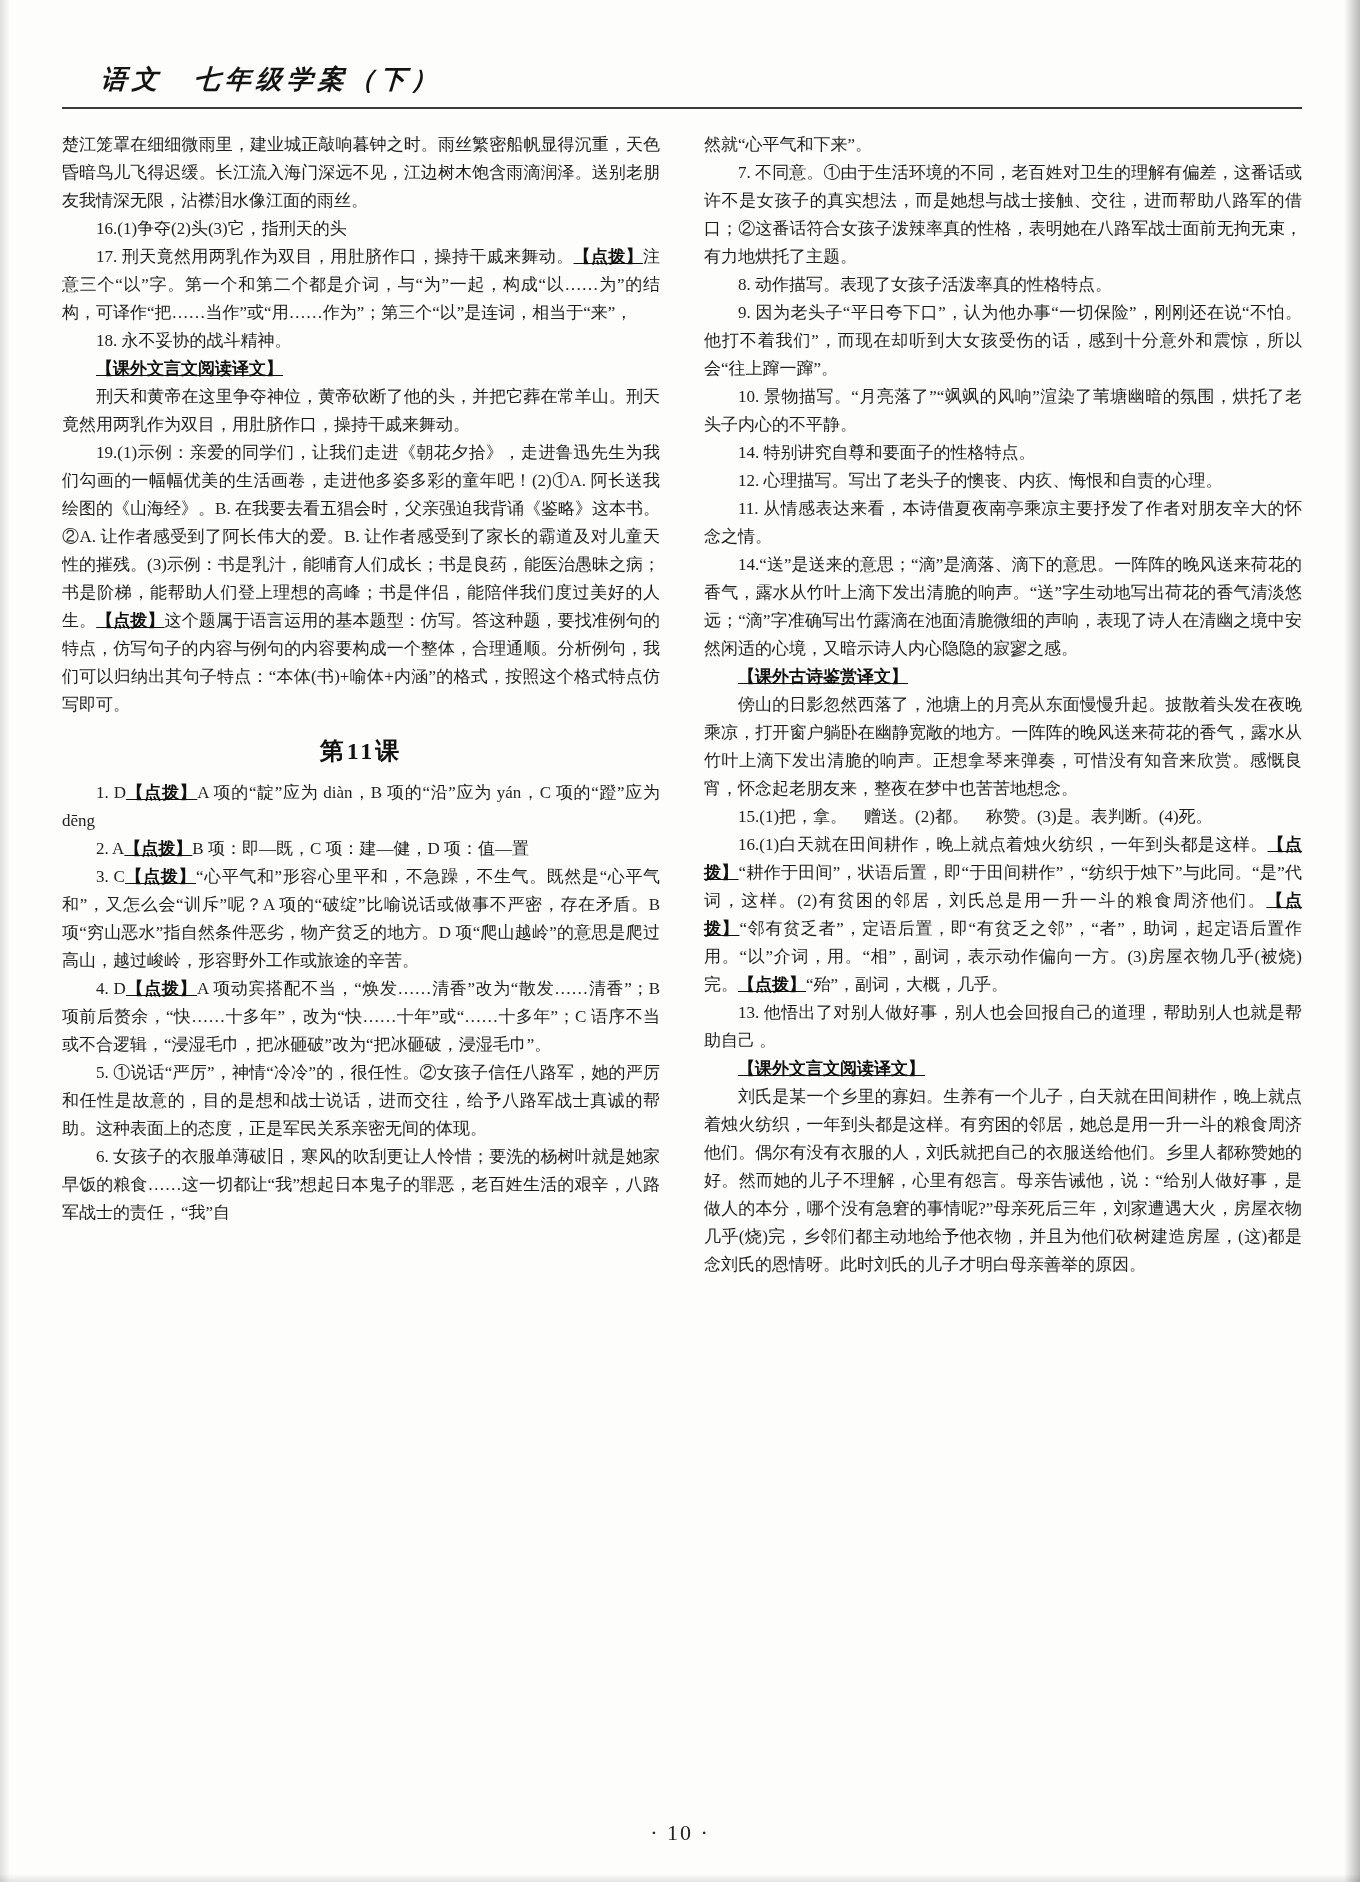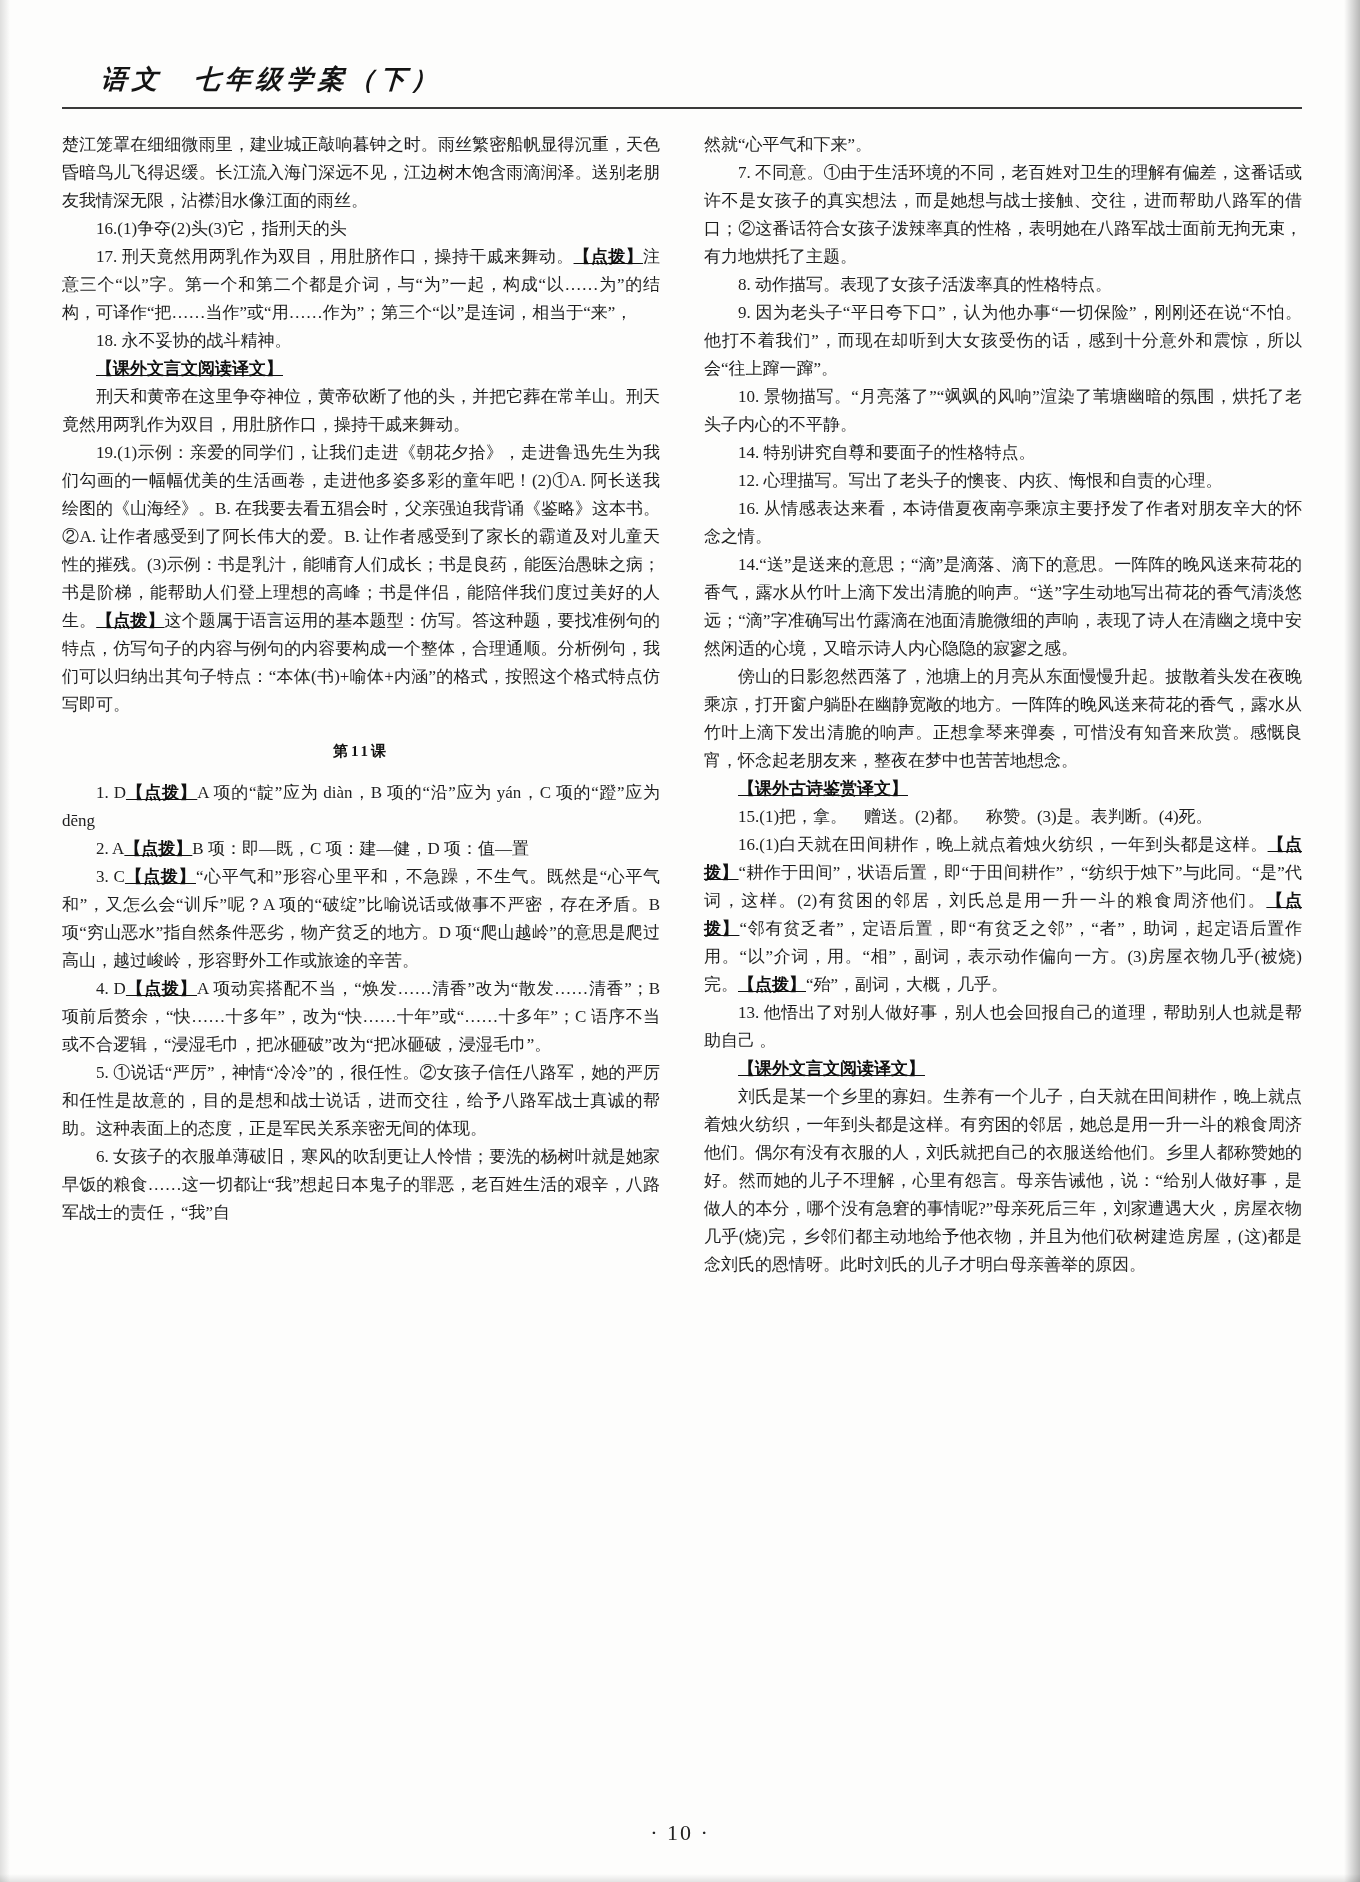--- a/index.html
+++ b/index.html
@@ -80,21 +80,21 @@
     text-indent: 0;
   }
   .para b {
     font-weight: 700;
     color: #111;
     text-decoration: underline;
   }
   .lesson-heading {
     text-align: center;
     font-weight: 700;
-    font-size: 15px;
+    font-size: 24px;
     letter-spacing: 3px;
     margin: 18px 0 14px 0;
     color: #111;
   }
   .page-number {
     position: absolute;
     left: 0;
     right: 0;
     bottom: 36px;
     text-align: center;
@@ -131,24 +131,24 @@
           <p class="para">6. 女孩子的衣服单薄破旧，寒风的吹刮更让人怜惜；要洗的杨树叶就是她家早饭的粮食……这一切都让“我”想起日本鬼子的罪恶，老百姓生活的艰辛，八路军战士的责任，“我”自</p>
         </div>
       <div class="col" id="col-right">
           <p class="para noindent">然就“心平气和下来”。</p>
           <p class="para">7. 不同意。①由于生活环境的不同，老百姓对卫生的理解有偏差，这番话或许不是女孩子的真实想法，而是她想与战士接触、交往，进而帮助八路军的借口；②这番话符合女孩子泼辣率真的性格，表明她在八路军战士面前无拘无束，有力地烘托了主题。</p>
           <p class="para">8. 动作描写。表现了女孩子活泼率真的性格特点。</p>
           <p class="para">9. 因为老头子“平日夸下口”，认为他办事“一切保险”，刚刚还在说“不怕。他打不着我们”，而现在却听到大女孩受伤的话，感到十分意外和震惊，所以会“往上蹿一蹿”。</p>
           <p class="para">10. 景物描写。“月亮落了”“飒飒的风响”渲染了苇塘幽暗的氛围，烘托了老头子内心的不平静。</p>
           <p class="para">14. 特别讲究自尊和要面子的性格特点。</p>
           <p class="para">12. 心理描写。写出了老头子的懊丧、内疚、悔恨和自责的心理。</p>
-          <p class="para">16. 从情感表达来看，本诗借夏夜南亭乘凉主要抒发了作者对朋友辛大的怀念之情。</p>
+          <p class="para">11. 从情感表达来看，本诗借夏夜南亭乘凉主要抒发了作者对朋友辛大的怀念之情。</p>
           <p class="para">14.“送”是送来的意思；“滴”是滴落、滴下的意思。一阵阵的晚风送来荷花的香气，露水从竹叶上滴下发出清脆的响声。“送”字生动地写出荷花的香气清淡悠远；“滴”字准确写出竹露滴在池面清脆微细的声响，表现了诗人在清幽之境中安然闲适的心境，又暗示诗人内心隐隐的寂寥之感。</p>
+          <p class="para"><b>【课外古诗鉴赏译文】</b></p>
           <p class="para">傍山的日影忽然西落了，池塘上的月亮从东面慢慢升起。披散着头发在夜晚乘凉，打开窗户躺卧在幽静宽敞的地方。一阵阵的晚风送来荷花的香气，露水从竹叶上滴下发出清脆的响声。正想拿琴来弹奏，可惜没有知音来欣赏。感慨良宵，怀念起老朋友来，整夜在梦中也苦苦地想念。</p>
-          <p class="para"><b>【课外古诗鉴赏译文】</b></p>
           <p class="para">15.(1)把，拿。　赠送。(2)都。　称赞。(3)是。表判断。(4)死。</p>
           <p class="para">16.(1)白天就在田间耕作，晚上就点着烛火纺织，一年到头都是这样。<b>【点拨】</b>“耕作于田间”，状语后置，即“于田间耕作”，“纺织于烛下”与此同。“是”代词，这样。(2)有贫困的邻居，刘氏总是用一升一斗的粮食周济他们。<b>【点拨】</b>“邻有贫乏者”，定语后置，即“有贫乏之邻”，“者”，助词，起定语后置作用。“以”介词，用。“相”，副词，表示动作偏向一方。(3)房屋衣物几乎(被烧)完。<b>【点拨】</b>“殆”，副词，大概，几乎。</p>
           <p class="para">13. 他悟出了对别人做好事，别人也会回报自己的道理，帮助别人也就是帮助自己 。</p>
           <p class="para"><b>【课外文言文阅读译文】</b></p>
           <p class="para">刘氏是某一个乡里的寡妇。生养有一个儿子，白天就在田间耕作，晚上就点着烛火纺织，一年到头都是这样。有穷困的邻居，她总是用一升一斗的粮食周济他们。偶尔有没有衣服的人，刘氏就把自己的衣服送给他们。乡里人都称赞她的好。然而她的儿子不理解，心里有怨言。母亲告诫他，说：“给别人做好事，是做人的本分，哪个没有急窘的事情呢?”母亲死后三年，刘家遭遇大火，房屋衣物几乎(烧)完，乡邻们都主动地给予他衣物，并且为他们砍树建造房屋，(这)都是念刘氏的恩情呀。此时刘氏的儿子才明白母亲善举的原因。</p>
         </div>
     </div>
   </div>
 
   <div class="page-number">· 10 ·</div>

